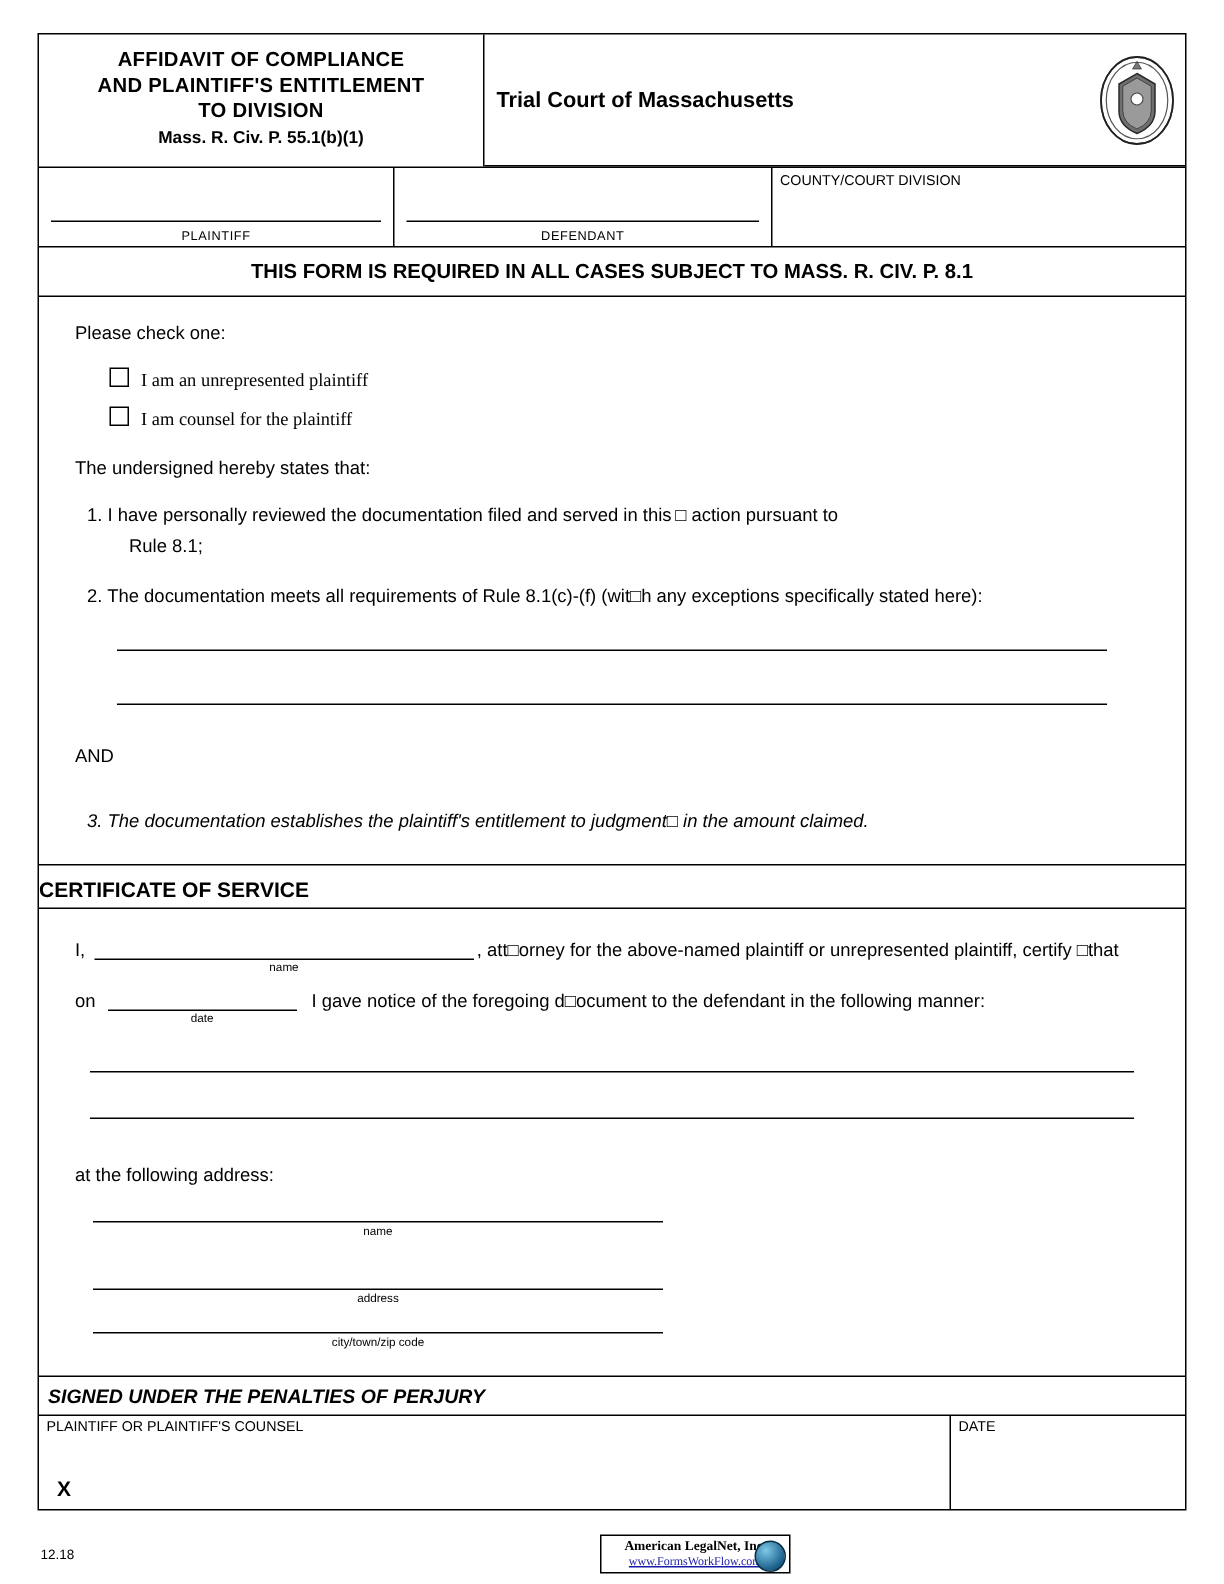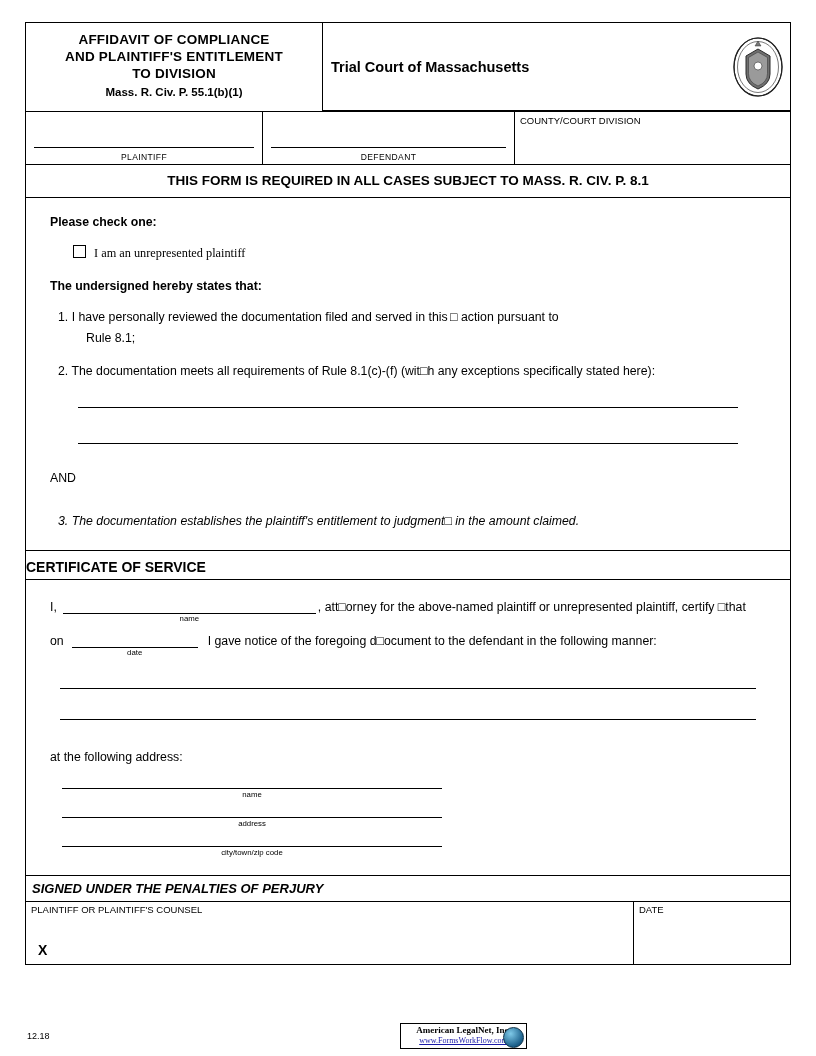--- a/index.html
+++ b/index.html
@@ -130,21 +130,21 @@
     border-bottom: 1.5px solid #000;
   }
 
   
   .body-sec {
     padding: 16px 24px 10px 24px;
     border-bottom: 1.5px solid #000;
     font-size: 12.3px;
     line-height: 17px;
   }
-  .ln { margin: 0 0 14px 0; font-weight: bold; }
+  .ln { margin: 0 0 14px 0; }
   .checkline {
     display: flex;
     margin: 0 0 9px 0;
     padding-left: 23px;
     font-family: Liberation Serif, serif;
   }
   .box {
     width: 13px;
     height: 13px;
     border: 1.2px solid #000;
@@ -353,20 +353,24 @@
 
     <div class="body-sec">
 
       <p class="ln">Please check one:</p>
 
       <div class="checkline">
         <span class="box"></span>
         <span>I am an unrepresented plaintiff</span>
       </div>
 
+      <div class="checkline">
+        <span class="box"></span>
+        <span>I am counsel for the plaintiff</span>
+      </div>
 
       <p class="ln" style="margin-top:16px;">The undersigned hereby states that:</p>
 
       <div class="numitem">
         <span>1.</span>
         <span>I have personally reviewed the documentation filed and served in this □ action pursuant to</span>
       </div>
       <div class="subline">Rule 8.1;</div>
 
       <div class="numitem">
@@ -408,21 +412,21 @@
       </div>
 
       <div class="cert-line" style="margin-top:40px;"></div>
       <div class="cert-line"></div>
 
       <p class="addr-label">at the following address:</p>
 
       <div class="addr-fill" style="margin-left:12px;">
         <span class="sub" style="top:2px;">name</span>
       </div>
-      <div class="addr-fill" style="margin-left:12px;margin-top:28px;">
+      <div class="addr-fill" style="margin-left:12px;margin-top:44px;">
         <span class="sub" style="top:2px;">address</span>
       </div>
       <div class="addr-fill" style="margin-left:12px;margin-top:28px;">
         <span class="sub" style="top:2px;">city/town/zip code</span>
       </div>
       <div style="height:14px;"></div>
     </div>
 
     <div class="signed">SIGNED UNDER THE PENALTIES OF PERJURY</div>
 

